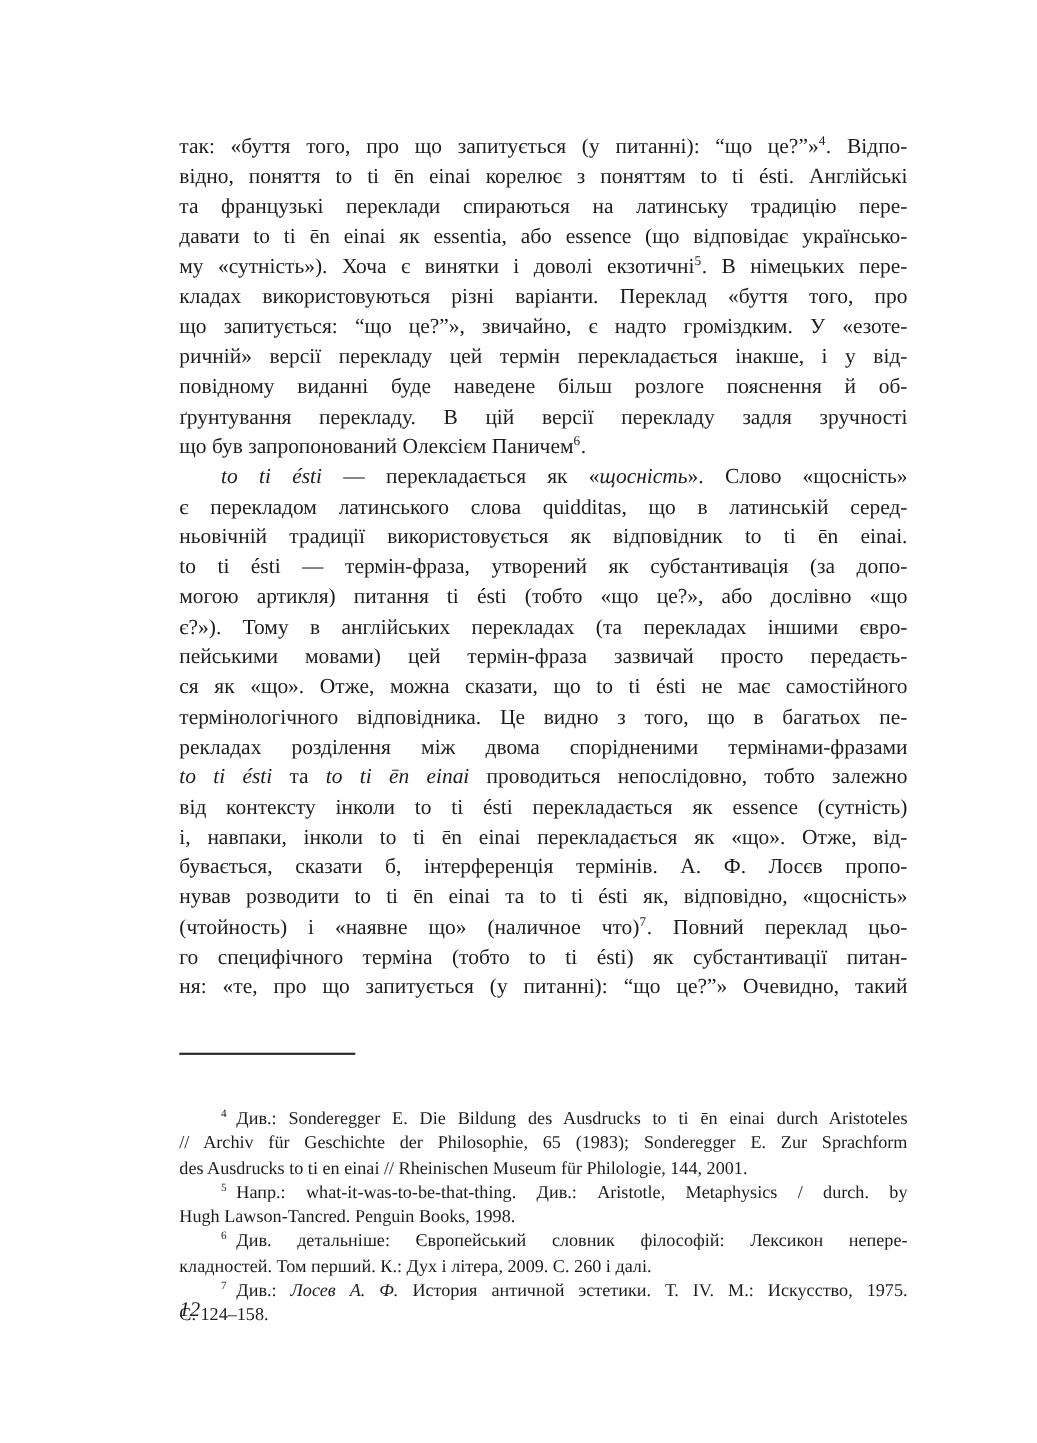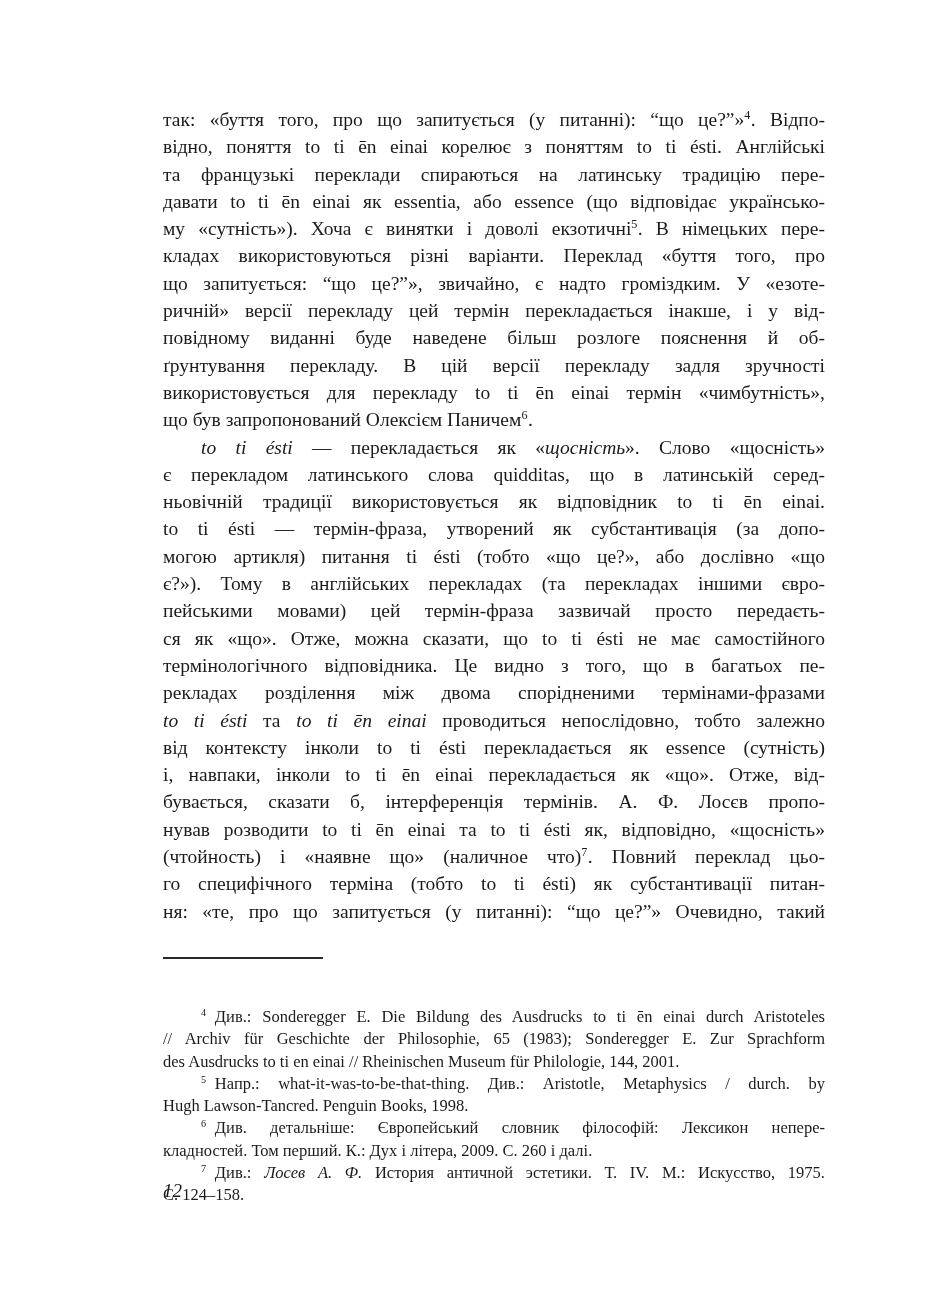--- a/index.html
+++ b/index.html
@@ -12,21 +12,21 @@
     width: 943px;
     height: 1312px;
     background: #ffffff;
     font-family: "Liberation Serif", serif;
     color: #1b1b1b;
     overflow: hidden;
   }
   .text-block {
     position: absolute;
     left: 163px;
-    top: 106px;
+    top: 120px;
     width: 662px;
     font-size: 19.5px;
     line-height: 27.3px;
   }
   .footnotes {
     position: absolute;
     left: 163px;
     top: 964px;
     width: 662px;
     font-size: 16.5px;
@@ -74,21 +74,20 @@
         <div class="line"><span>так: «буття того, про що запитується (у питанні): “що це?”»</span><sup>4</sup><span>. Відпо-</span></div>
         <div class="line"><span>відно, поняття to ti ēn einai корелює з поняттям to ti ésti. Англійські</span></div>
         <div class="line"><span>та французькі переклади спираються на латинську традицію пере-</span></div>
         <div class="line"><span>давати to ti ēn einai як essentia, або essence (що відповідає українсько-</span></div>
         <div class="line"><span>му «сутність»). Хоча є винятки і доволі екзотичні</span><sup>5</sup><span>. В німецьких пере-</span></div>
         <div class="line"><span>кладах використовуються різні варіанти. Переклад «буття того, про</span></div>
         <div class="line"><span>що запитується: “що це?”», звичайно, є надто громіздким. У «езоте-</span></div>
         <div class="line"><span>ричній» версії перекладу цей термін перекладається інакше, і у від-</span></div>
         <div class="line"><span>повідному виданні буде наведене більш розлоге пояснення й об-</span></div>
         <div class="line"><span>ґрунтування перекладу. В цій версії перекладу задля зручності</span></div>
-        <div class="line"><span>використовується для перекладу to ti ēn einai термін «чимбутність»,</span></div>
         <div class="line last"><span>що був запропонований Олексієм Паничем</span><sup>6</sup><span>.</span></div>
       </div>
       <div class="para">
         <div class="line indent"><span class="it">to ti ésti</span><span> — перекладається як «</span><span class="it">щосність</span><span>». Слово «щосність»</span></div>
         <div class="line"><span>є перекладом латинського слова quidditas, що в латинській серед-</span></div>
         <div class="line"><span>ньовічній традиції використовується як відповідник to ti ēn einai.</span></div>
         <div class="line"><span>to ti ésti — термін-фраза, утворений як субстантивація (за допо-</span></div>
         <div class="line"><span>могою артикля) питання ti ésti (тобто «що це?», або дослівно «що</span></div>
         <div class="line"><span>є?»). Тому в англійських перекладах (та перекладах іншими євро-</span></div>
         <div class="line"><span>пейськими мовами) цей термін-фраза зазвичай просто передаєть-</span></div>

